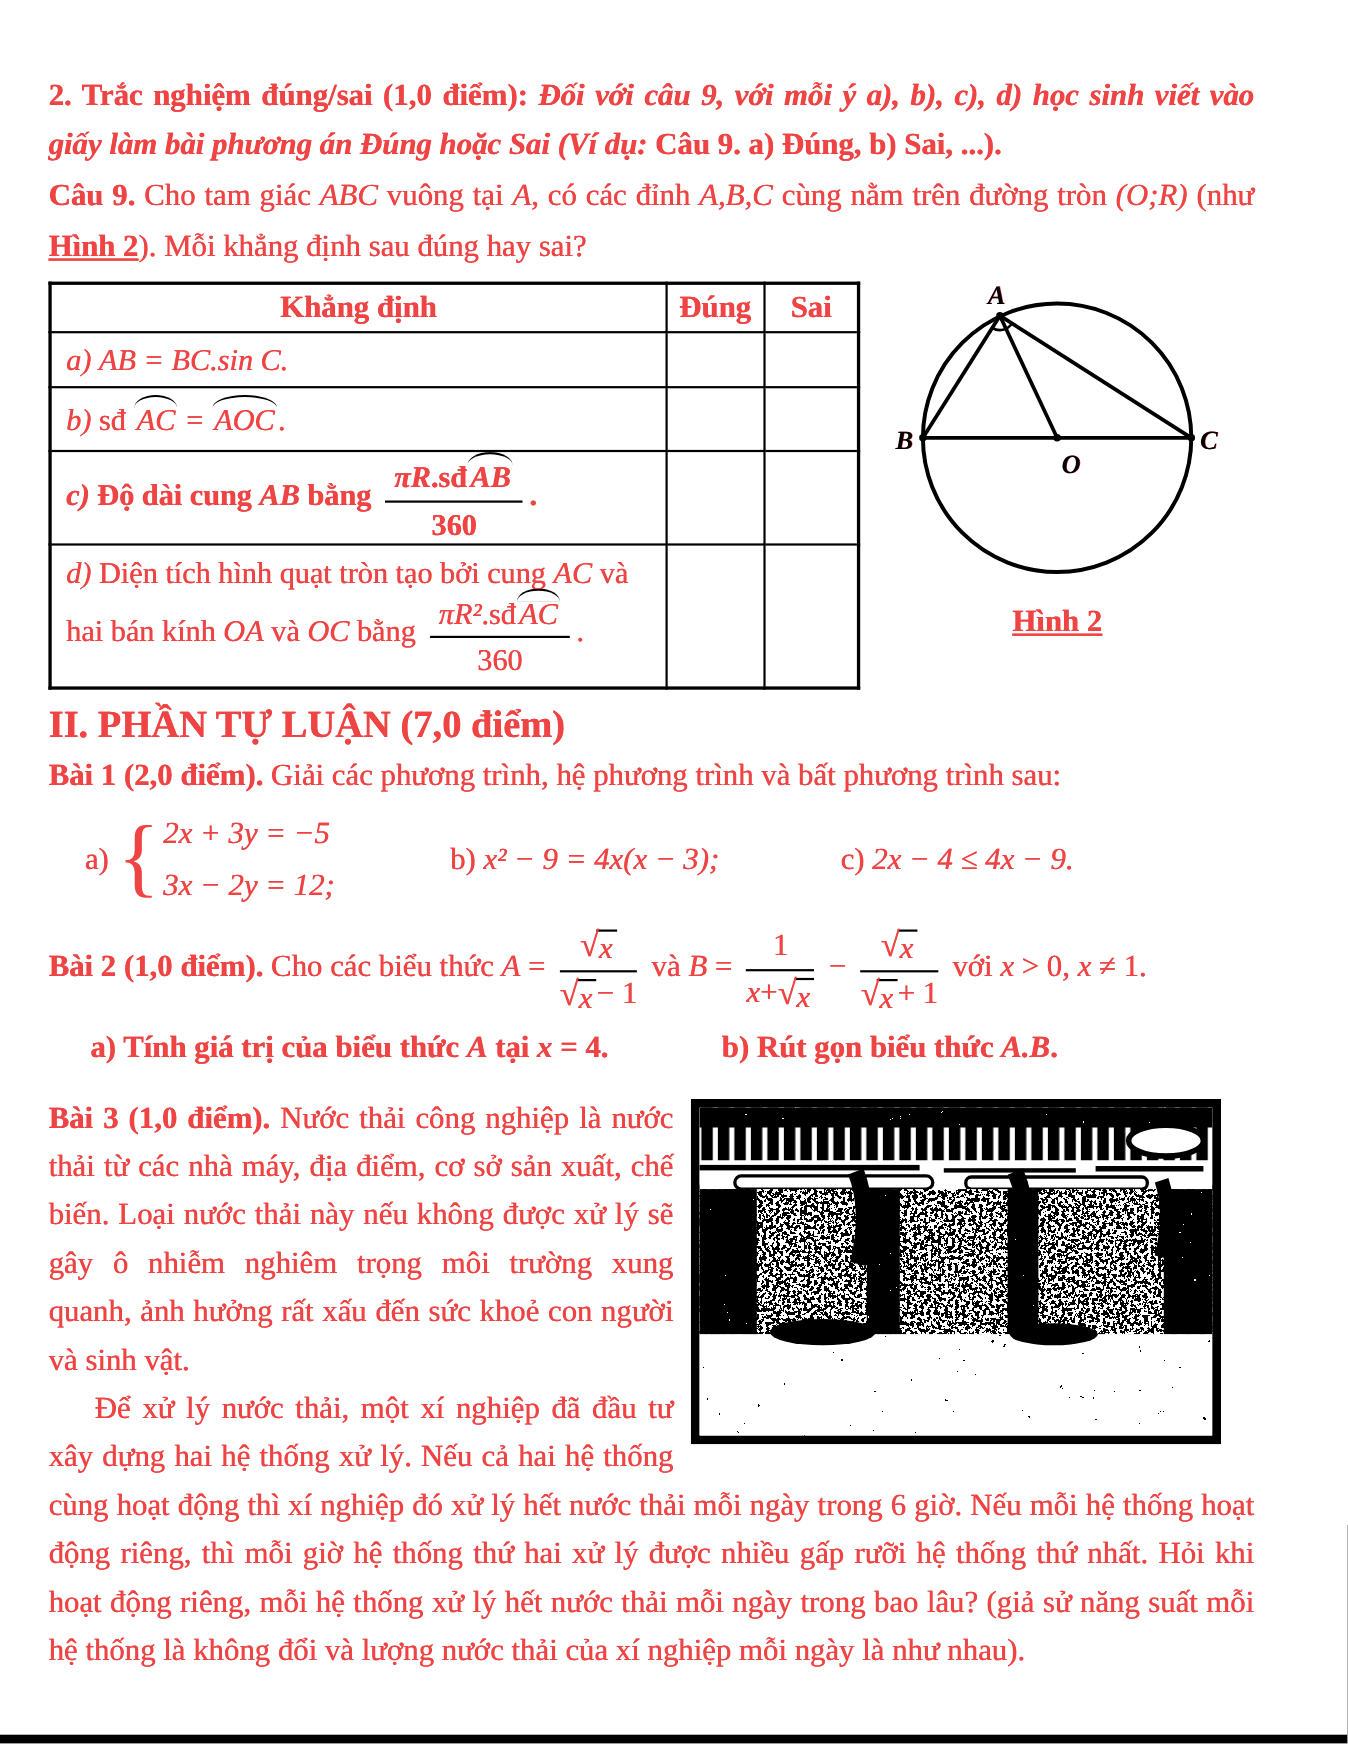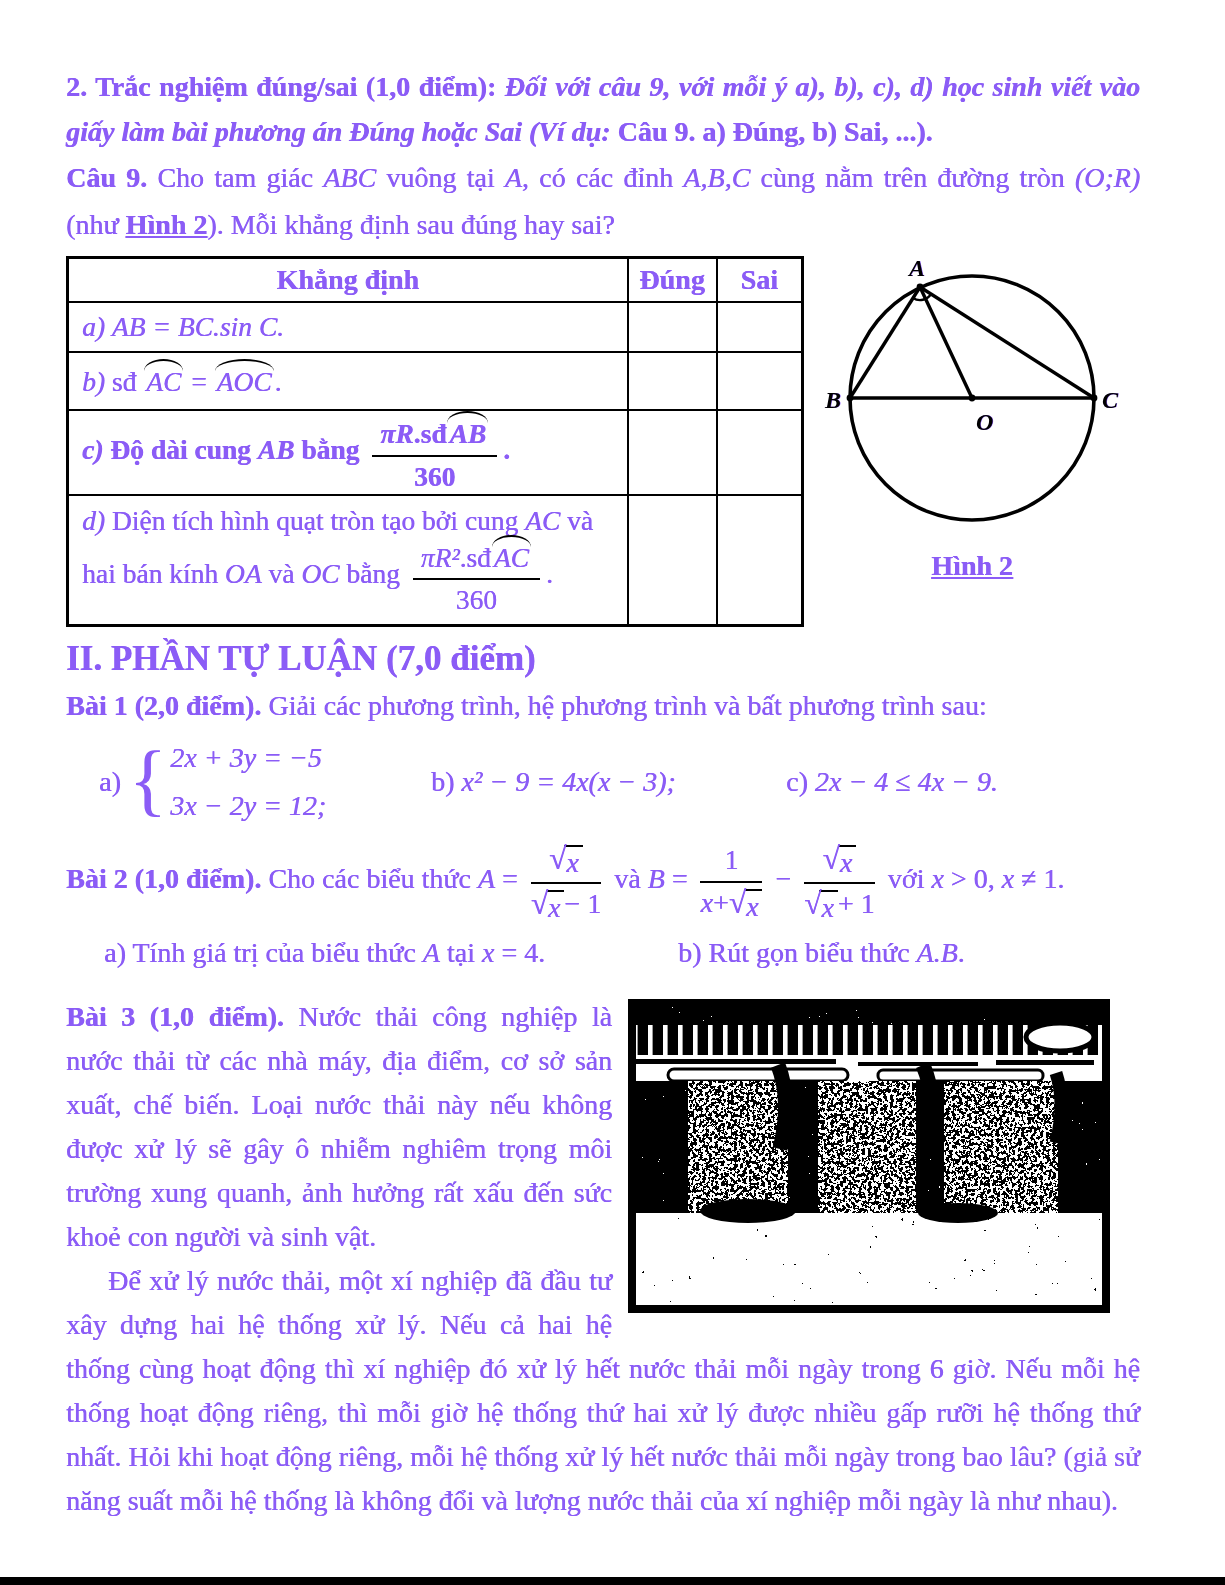--- a/index.html
+++ b/index.html
@@ -1,19 +1,19 @@
 <!DOCTYPE html>
 <html><head>
 <meta charset="utf-8">
 <style>
   html,body{margin:0;padding:0;background:#777;}
   .page{
     position:relative; width:1225px; height:1585px; margin:0 auto;
-    background:#fff; color:#8b5cf6; overflow:hidden; box-sizing:border-box;
-    padding:64px 85px 0 66px;
+    background:#fff; color:#ef4444; overflow:hidden; box-sizing:border-box;
+    padding:64px 85px 0 44px;
     font-family:"Liberation Serif","DejaVu Serif",serif;
     font-size:28px; text-shadow:0.45px 0 0 currentColor;
   }
   p{margin:0; text-align:justify; line-height:45px;}
   .s-n{font-style:normal;}
   .s-b{font-weight:bold;}
   .s-i{font-style:italic;}
   .s-bi{font-weight:bold;font-style:italic;}
   .s-bu{font-weight:bold;text-decoration:underline;}
   
@@ -40,21 +40,21 @@
   .figcap{font-weight:bold;text-decoration:underline;margin-top:6px;font-size:28px;}
   
   .h2{font-size:35px;font-weight:bold;margin:12px 0 4px 0;}
   .eqrow{display:flex;align-items:center;margin:6px 0 10px 0;min-height:96px;}
   .eq-a{width:365px;display:flex;align-items:center;box-sizing:border-box;padding-left:33px;}
   .eq-a .lbl{margin-right:8px;}
   .brace{font-size:80px;line-height:0.8;font-weight:normal;text-shadow:none;transform:translateY(-3px);}
   .syslines{display:flex;flex-direction:column;gap:16px;margin-left:3px;font-style:italic;line-height:1.15;}
   .eq-b{width:355px;} .eq-c{flex:1;}
   .mathline{margin:10px 0 6px 0;line-height:1.25;text-align:left;}
-  .b2sub{display:flex;margin:14px 0 26px 0;}
+  .b2sub{display:flex;margin:14px 0 26px 0;font-weight:bold;}
   .b2a{width:612px;padding-left:38px;box-sizing:border-box;}
   
   .bai3 p{line-height:44px;}
   .photo{float:right;width:482px;height:314px;margin:4px 30px 10px 16px;}
   .photo svg{width:100%;height:100%;display:block;}
   .indent{text-indent:42px;}
   .bottom-bar{position:absolute;left:0;right:0;bottom:0;height:8px;background:#000;}
 </style>
 </head>
 <body>

